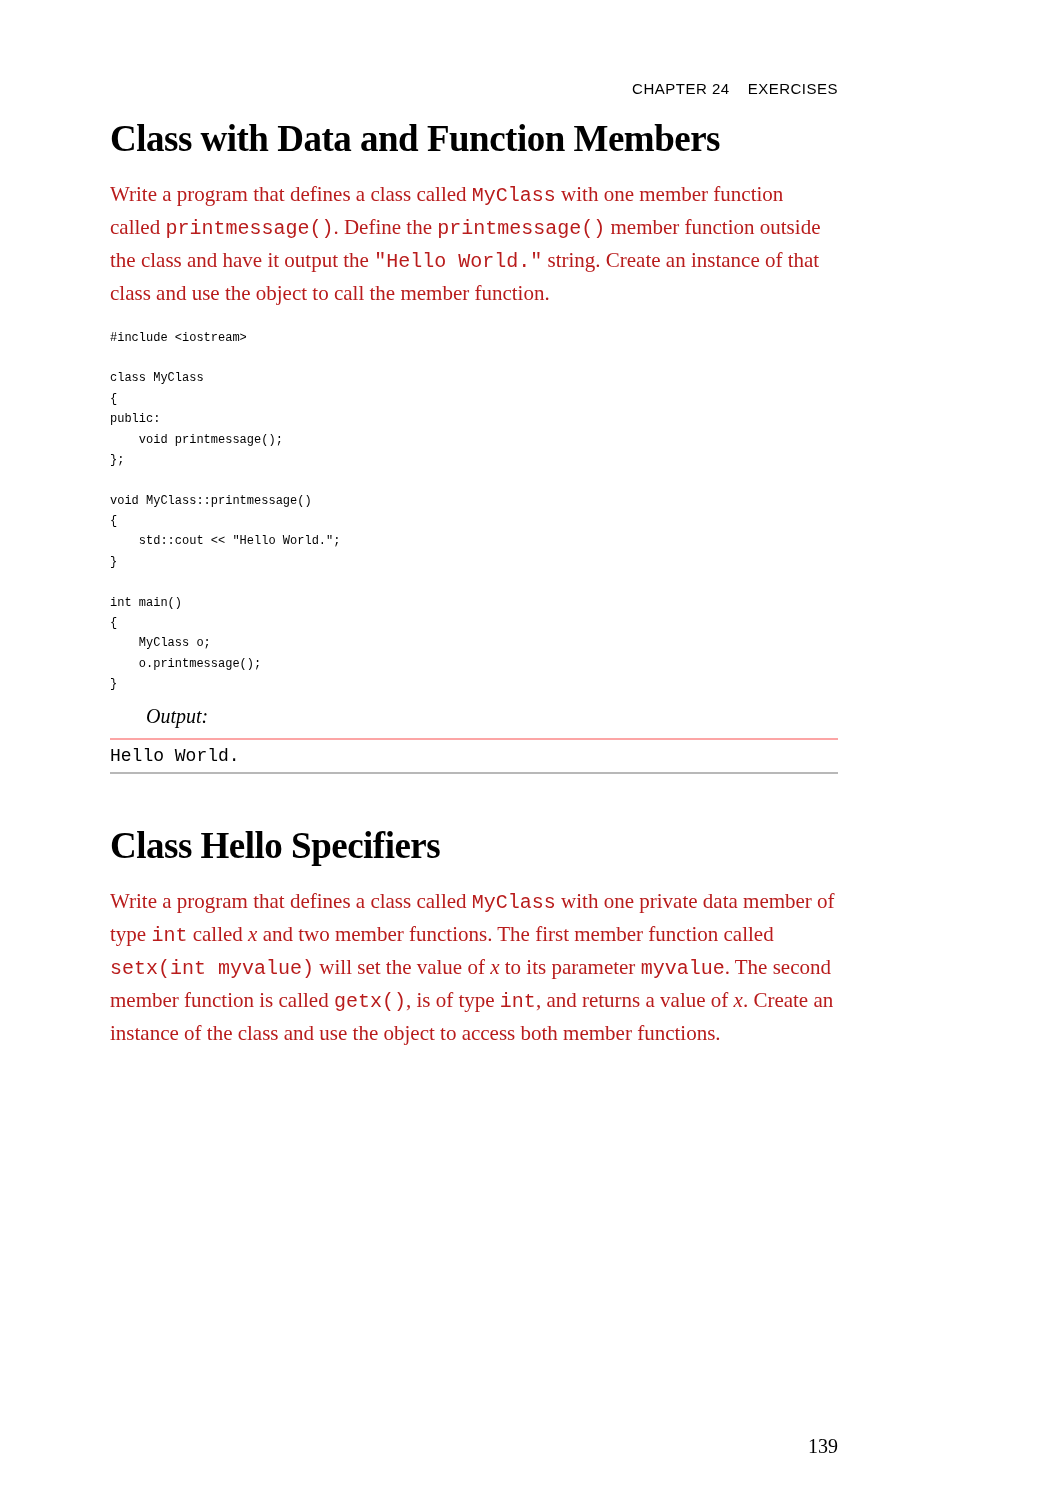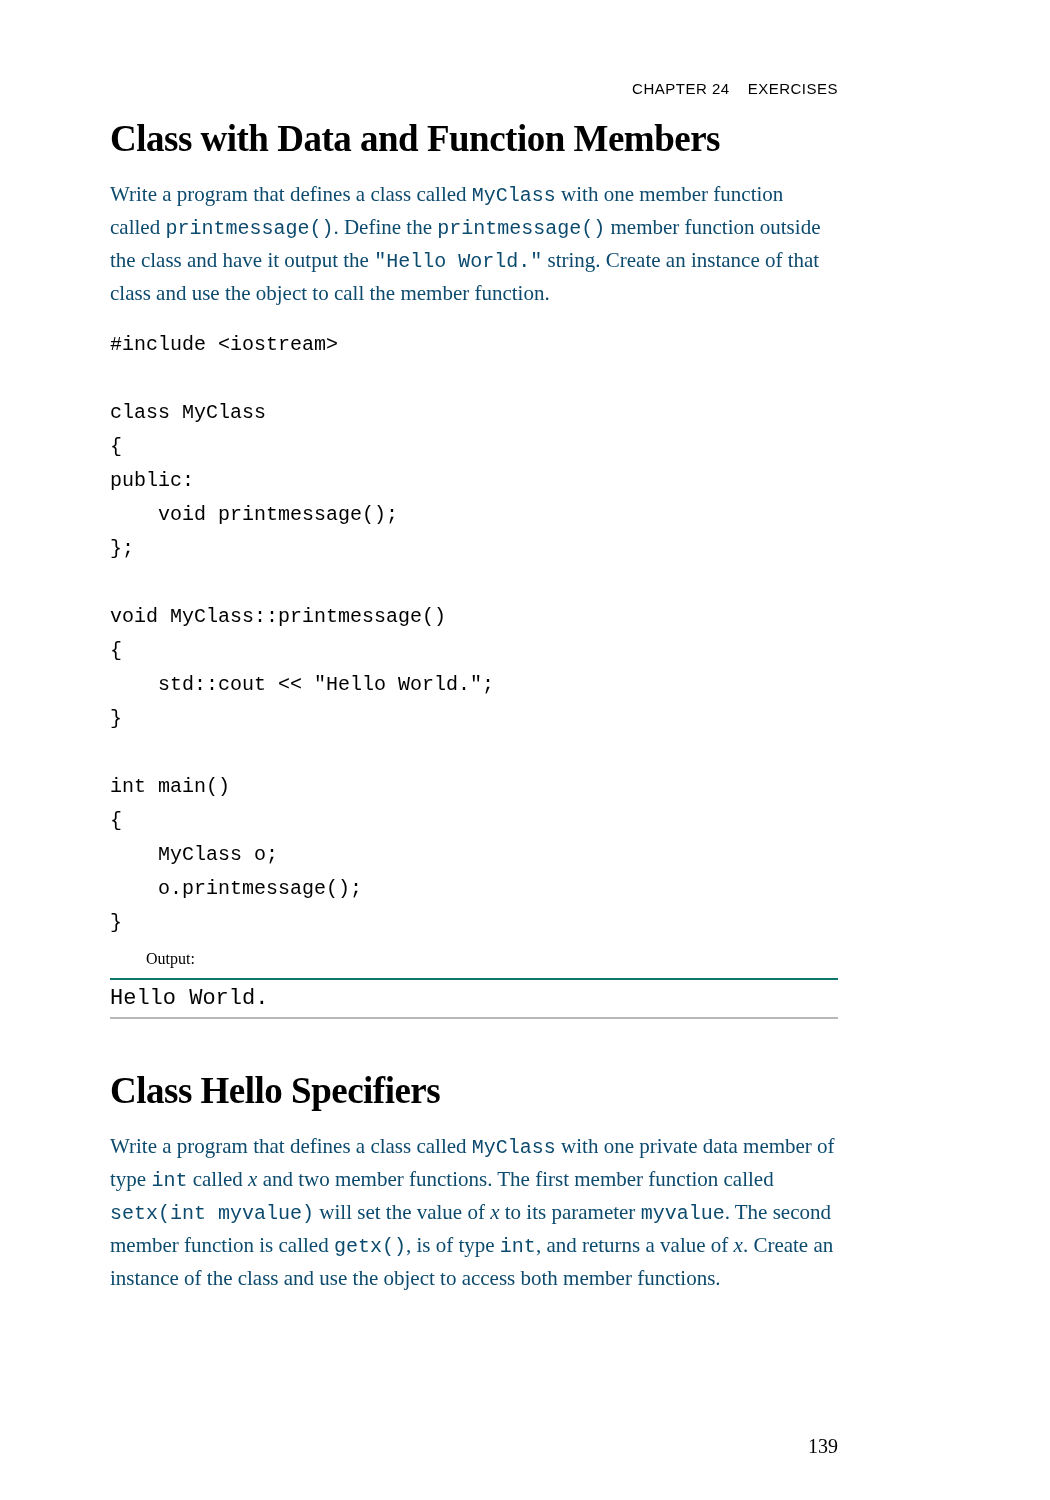--- a/index.html
+++ b/index.html
@@ -32,46 +32,47 @@
     font-family: Liberation Serif, serif;
     font-weight: 900;
     font-size: 37px;
     margin: 8px 0 18px 0;
     letter-spacing: -0.5px;
   }
   p.body-text {
     font-size: 21px;
     line-height: 1.55;
     margin: 0 0 18px 0;
-    color: #0c4a6e;
+    color: #b91c1c;
   }
   .mono {
     font-family: 'Courier New', Courier, monospace;
     font-size: 20px;
   }
   .italic {
     font-style: italic;
   }
   pre.code-block {
     font-family: 'Courier New', Courier, monospace;
-    font-size: 20px;
+    font-size: 12px;
     line-height: 1.7;
     margin: 4px 0 10px 0;
     white-space: pre;
   }
   .output-label {
-    font-size: 16px;
+    font-style: italic;
+    font-size: 20px;
     margin: 6px 0 10px 36px;
   }
   .output-block {
-    border-top: 2px solid #0f766e;
+    border-top: 2px solid #fca5a5;
     border-bottom: 2px solid #b8b8b8;
     padding: 6px 0;
     font-family: 'Courier New', Courier, monospace;
-    font-size: 22px;
+    font-size: 18px;
     margin-bottom: 50px;
   }
   .page-number {
     position: absolute;
     bottom: 42px;
     right: 110px;
     font-size: 20px;
     font-family: Georgia, 'Times New Roman', serif;
   }
 </style>

